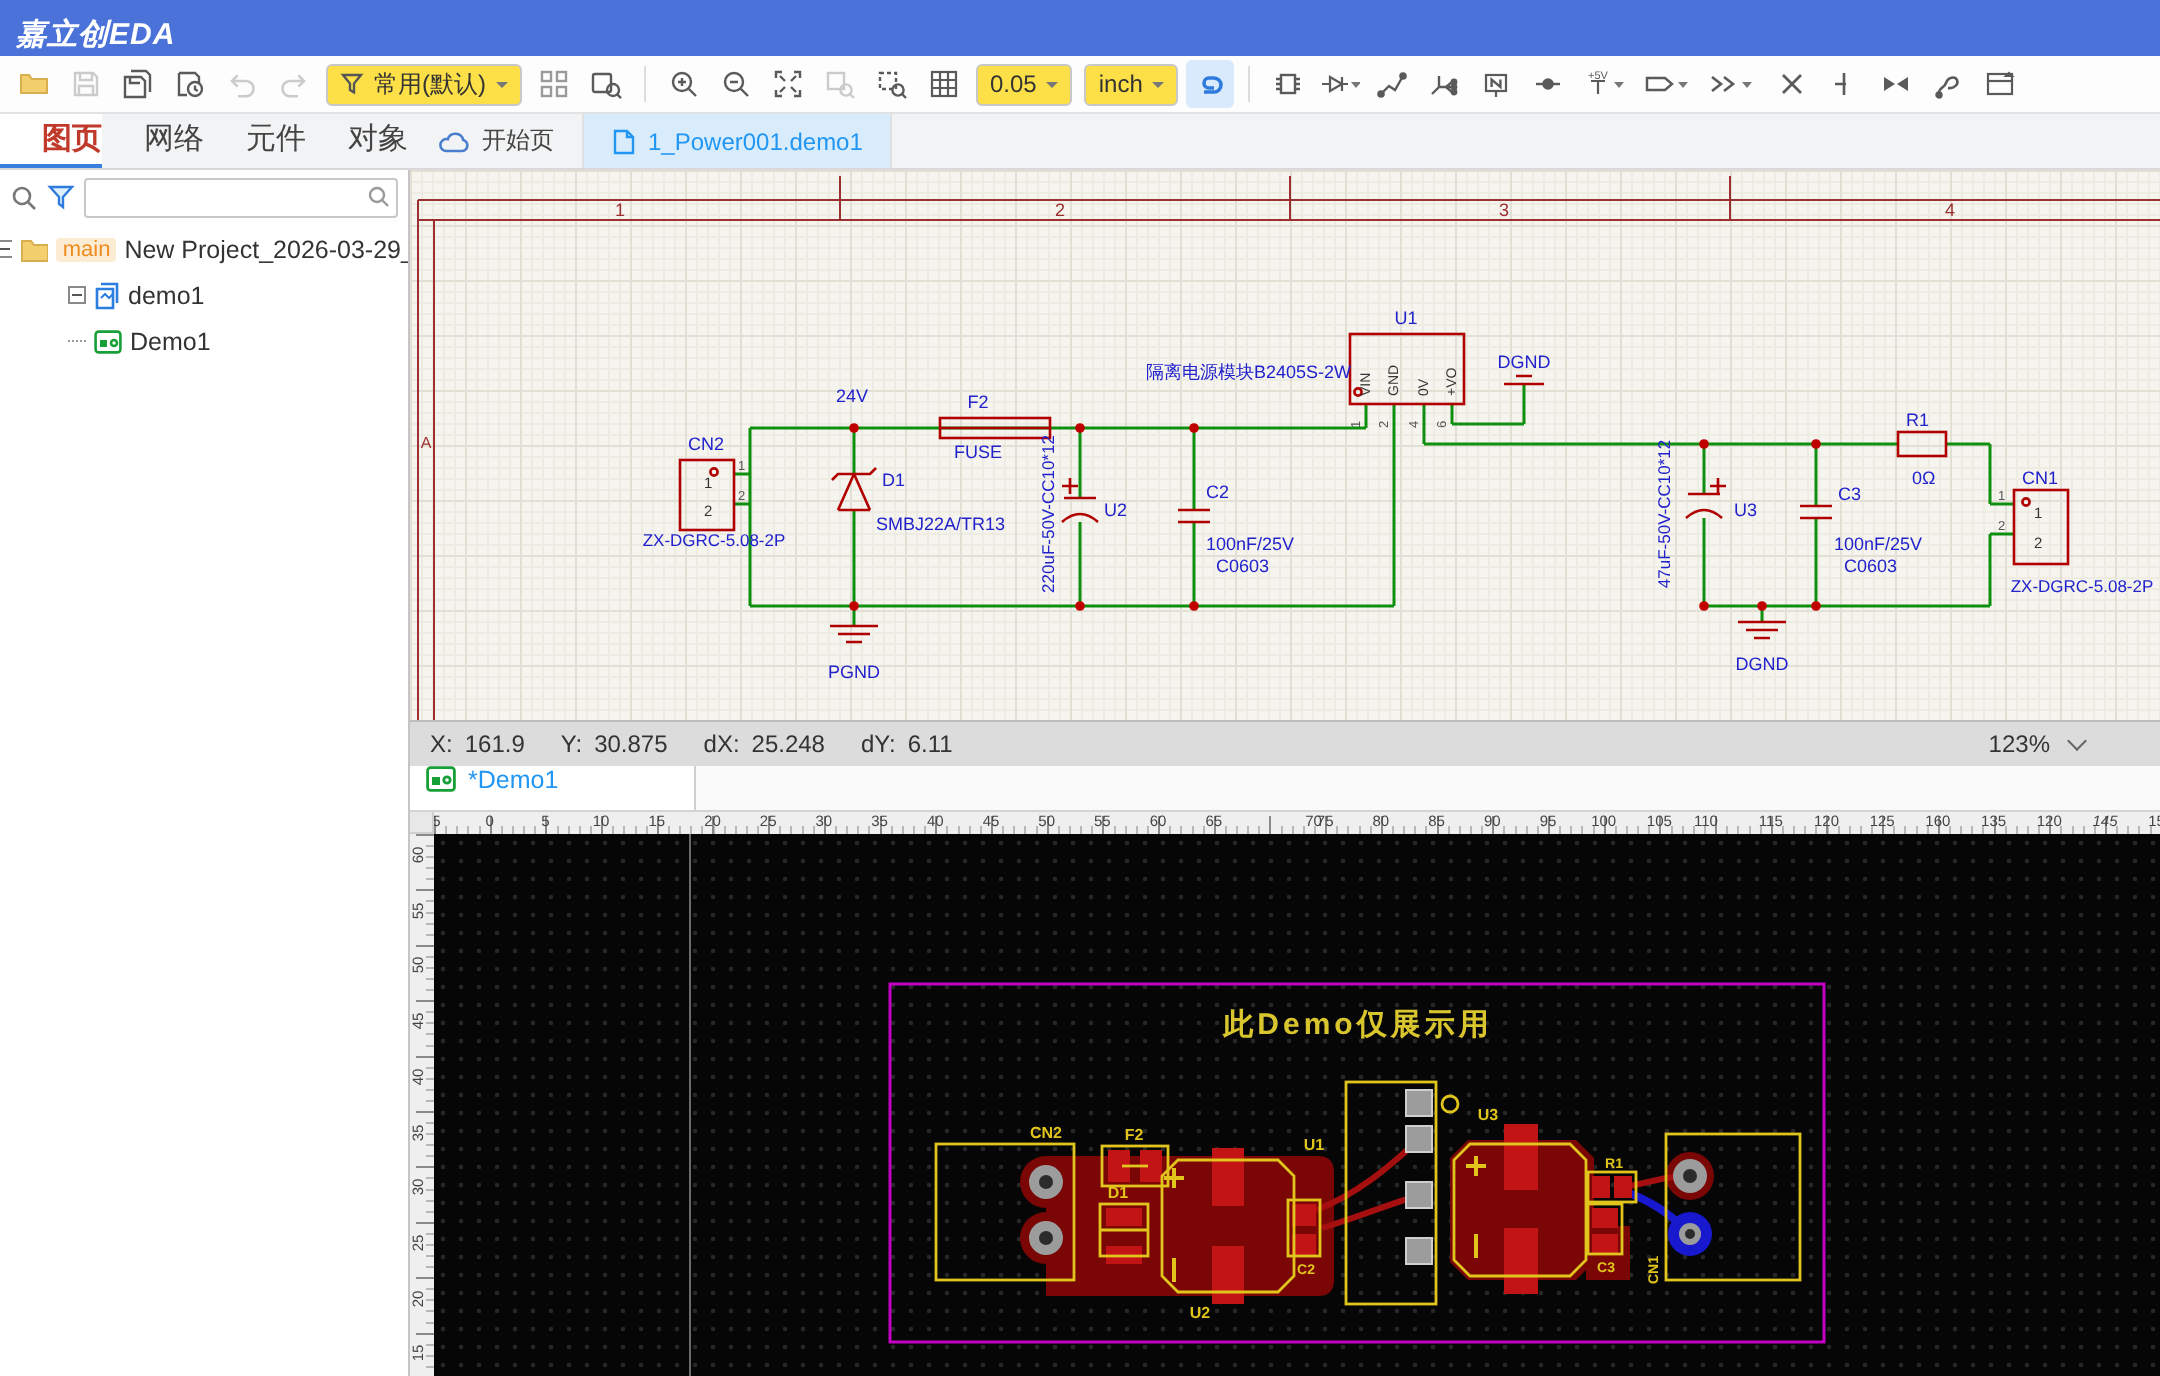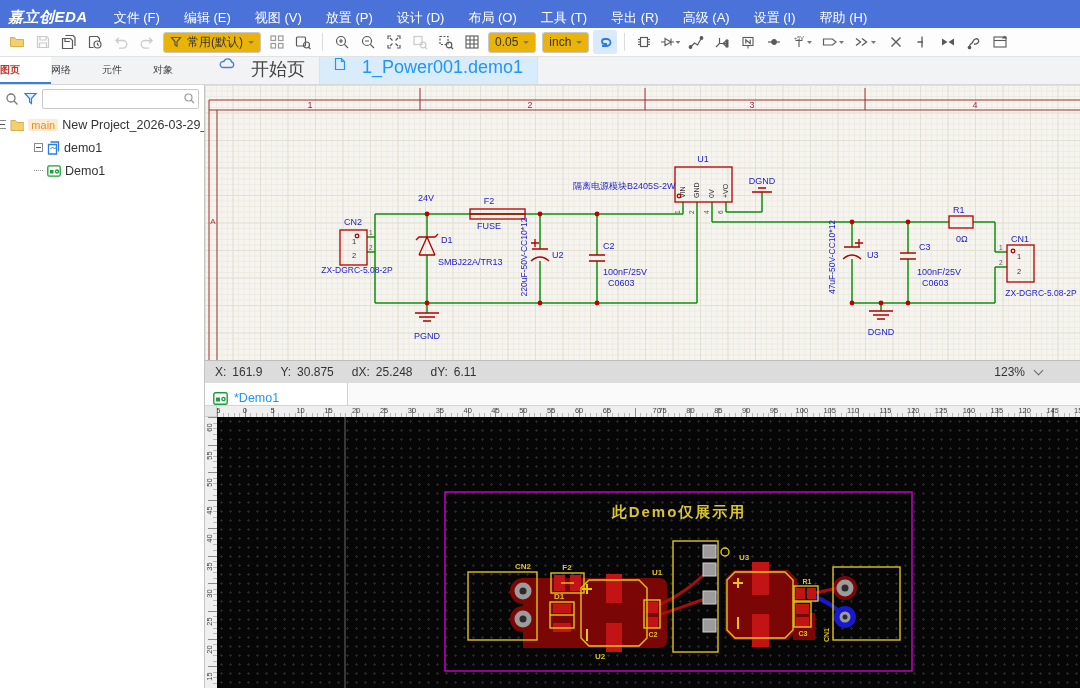--- a/index.html
+++ b/index.html
@@ -9,29 +9,29 @@
   
   #menubar { position:absolute; left:0; top:0; width:1080px; height:35px; background:#4a72d8; display:flex; align-items:center; color:#fff; }
   #logo { font-size:15px; font-weight:bold; font-style:italic; padding:0 14px 0 8px; letter-spacing:.5px; }
   .menu-item { font-size:13px; padding:0 12px; line-height:28px; cursor:default; }
 
   
   #toolbar { position:absolute; left:0; top:28px; width:1080px; height:29px; background:#fdfdfd; border-bottom:1px solid #e2e2e2; display:flex; align-items:center; padding-left:4px; }
   .tbtn { width:24px; height:24px; display:flex; align-items:center; justify-content:center; border-radius:3px; margin:0 1px; flex:0 0 auto; }
   .tbtn.active { background:#d8eafc; }
   .tsep { width:1px; height:18px; background:#ddd; margin:0 6px; flex:0 0 auto; }
-  .tsel { height:21px; border:1px solid #c8c8c8; border-radius:3px; display:flex; align-items:center; gap:5px; padding:0 6px; font-size:12px; color:#333; margin:0 3px; background:#eab308; flex:0 0 auto; }
+  .tsel { height:21px; border:1px solid #c8c8c8; border-radius:3px; display:flex; align-items:center; gap:5px; padding:0 6px; font-size:12px; color:#333; margin:0 3px; background:#fde047; flex:0 0 auto; }
   .caret { width:0; height:0; border:3.5px solid transparent; border-top-color:#777; margin-top:3px; }
 
   
   #tabrow { position:absolute; left:0; top:57px; width:1080px; height:28px; background:#f2f3f4; border-bottom:1px solid #d8d8d8; display:flex; }
   #panel-tabs { width:205px; display:flex; flex:0 0 auto; }
-  .ptab { width:51px; text-align:left; font-size:10px; color:#444; line-height:26px; cursor:default; }
+  .ptab { width:51px; text-align:right; font-size:15px; color:#444; line-height:26px; cursor:default; }
   .ptab.active { background:#fff; color:#c0392b; font-weight:bold; border-bottom:2px solid #3a7fe0; }
-  .dtab { display:flex; align-items:flex-start; gap:16px; padding:0 14px; font-size:18px; color:#444; border-right:1px solid #e0e0e0; }
+  .dtab { display:flex; align-items:center; gap:6px; padding:0 14px; font-size:12px; color:#444; border-right:1px solid #e0e0e0; }
   .dtab.active { background:#d9ecfb; color:#2196f3; }
 
   
   #sidebar { position:absolute; left:0; top:85px; width:205px; height:603px; background:#fff; border-right:1px solid #c5c5c5; }
   #searchrow { display:flex; align-items:center; gap:4px; padding:4px 5px; }
   #search-box { position:relative; flex:1; }
   #search-box input { width:100%; height:20px; border:1px solid #c8c8c8; border-radius:2px; font-size:11px; padding:0 18px 0 4px; outline:none; }
   #search-box svg { position:absolute; right:3px; top:3px; }
   .trow { display:flex; align-items:center; height:23px; font-size:12.5px; color:#333; white-space:nowrap; gap:4px; }
   .trow.selected { background:#cfe7fb; color:#2196f3; }
@@ -52,21 +52,21 @@
 
   
   #statusbar { position:absolute; left:205px; top:360px; width:875px; height:23px; background:#dcdcdc; border-top:1px solid #bdbdbd; display:flex; align-items:center; font-size:12px; color:#333; padding:0 10px; }
   #statusbar .sb { margin-right:6px; }
   #statusbar .sbv { margin-right:18px; }
   #sb-right { margin-left:auto; display:flex; align-items:center; gap:10px; padding-right:28px; }
   .chev { width:7px; height:7px; border-right:1.5px solid #666; border-bottom:1.5px solid #666; transform:rotate(45deg); margin-top:-3px; }
 
   
   #pcbtabrow { position:absolute; left:205px; top:383px; width:875px; height:23px; background:#fafafa; border-bottom:1px solid #d4d4d4; display:flex; }
-  #pcbtab { width:143px; background:#fff; border-right:1px solid #cfcfcf; display:flex; align-items:flex-end; gap:6px; padding-left:8px; font-size:12.5px; color:#2196f3; }
+  #pcbtab { width:143px; background:#fff; border-right:1px solid #cfcfcf; display:flex; align-items:flex-start; gap:6px; padding-left:8px; font-size:12.5px; color:#2196f3; }
 
   
   #rulercorner { position:absolute; left:205px; top:406px; width:12px; height:11px; background:#e8e8e8; border-right:1px solid #cfcfcf; border-bottom:1px solid #cfcfcf; }
   #pcbhruler { position:absolute; left:217px; top:406px; width:863px; height:11px; background:#efefef; overflow:hidden;
     background-image:repeating-linear-gradient(90deg,#8a8a8a 0 1px,transparent 1px 27.85px),repeating-linear-gradient(90deg,#b7b7b7 0 1px,transparent 1px 5.57px);
     background-size:100% 9px,100% 4px; background-position:0 bottom,0 bottom; background-repeat:no-repeat; }
   .hnum { position:absolute; top:0; font-size:7.5px; color:#444; transform:translateX(-50%); }
   #pcbvruler { position:absolute; left:205px; top:417px; width:12px; height:271px; background:#efefef; overflow:hidden;
     background-image:repeating-linear-gradient(180deg,#8a8a8a 0 1px,transparent 1px 27.7px),repeating-linear-gradient(180deg,#b7b7b7 0 1px,transparent 1px 5.54px);
     background-size:9px 100%,4px 100%; background-position:right 0,right 0; background-repeat:no-repeat; }
@@ -79,33 +79,20 @@
 
   svg text { font-family:"Liberation Sans",sans-serif; }
 </style>
 </head>
 <body>
 
 <div id="app">
 
   <div id="menubar">
     <span id="logo">嘉立创EDA</span>
-    <div id="menu-items" style="display:flex">
-        <span class="menu-item">文件 (F)</span>
-        <span class="menu-item">编辑 (E)</span>
-        <span class="menu-item">视图 (V)</span>
-        <span class="menu-item">放置 (P)</span>
-        <span class="menu-item">设计 (D)</span>
-        <span class="menu-item">布局 (O)</span>
-        <span class="menu-item">工具 (T)</span>
-        <span class="menu-item">导出 (R)</span>
-        <span class="menu-item">高级 (A)</span>
-        <span class="menu-item">设置 (I)</span>
-        <span class="menu-item">帮助 (H)</span>
-      </div>
   </div>
 
   <div id="toolbar">
     <span class="tbtn">
         <svg width="16" height="16">
           <path d="M1.5 3.5h4l1.5 2h7.5v7H1.5z" fill="#f3cf6d" stroke="#d9ae4e"></path>
         </svg>
       </span>
     <span class="tbtn">
         <svg width="16" height="16" fill="none" stroke="#cbcbcb" stroke-width="1.2">

